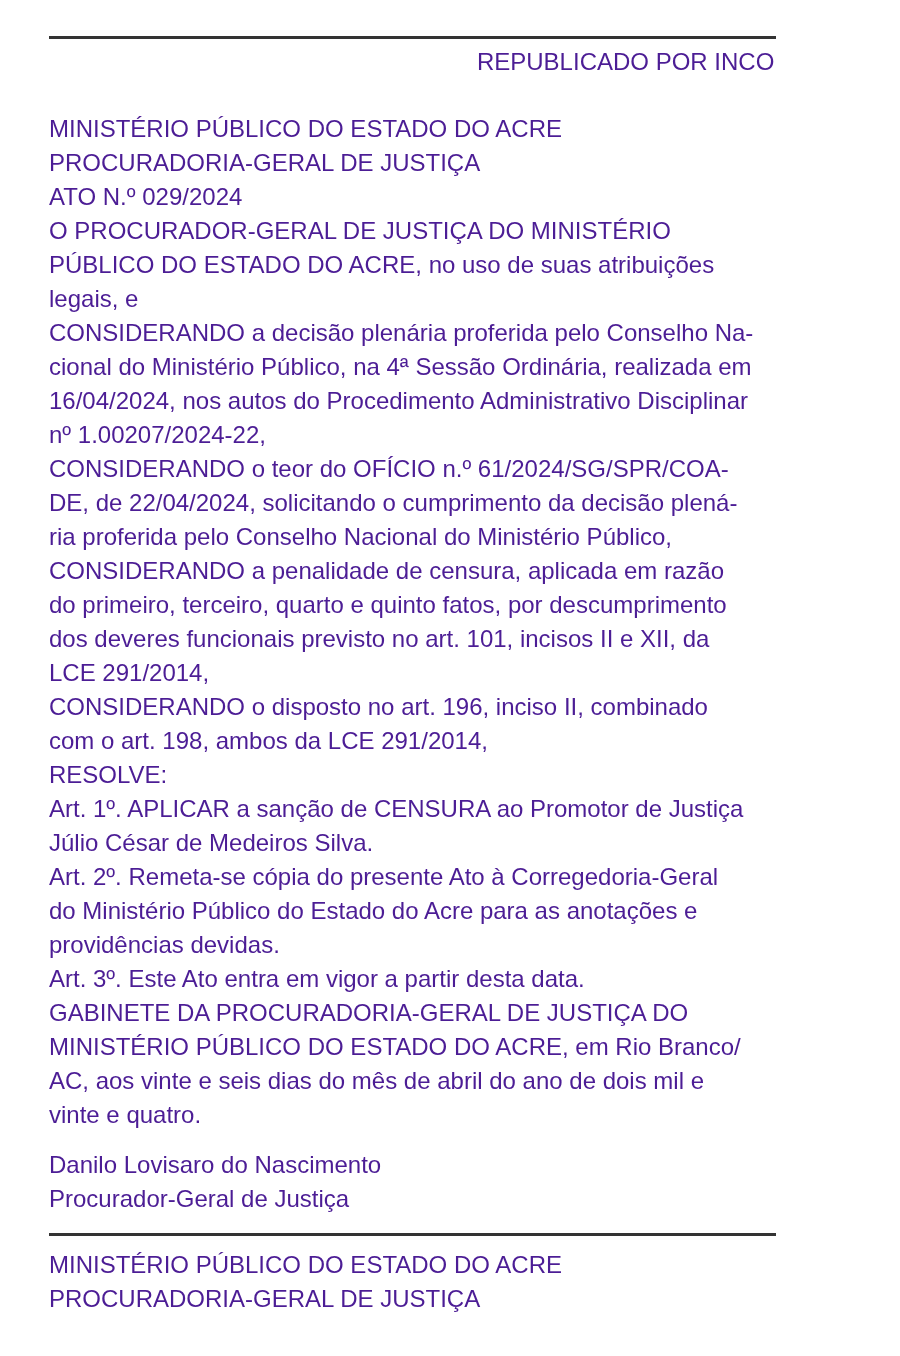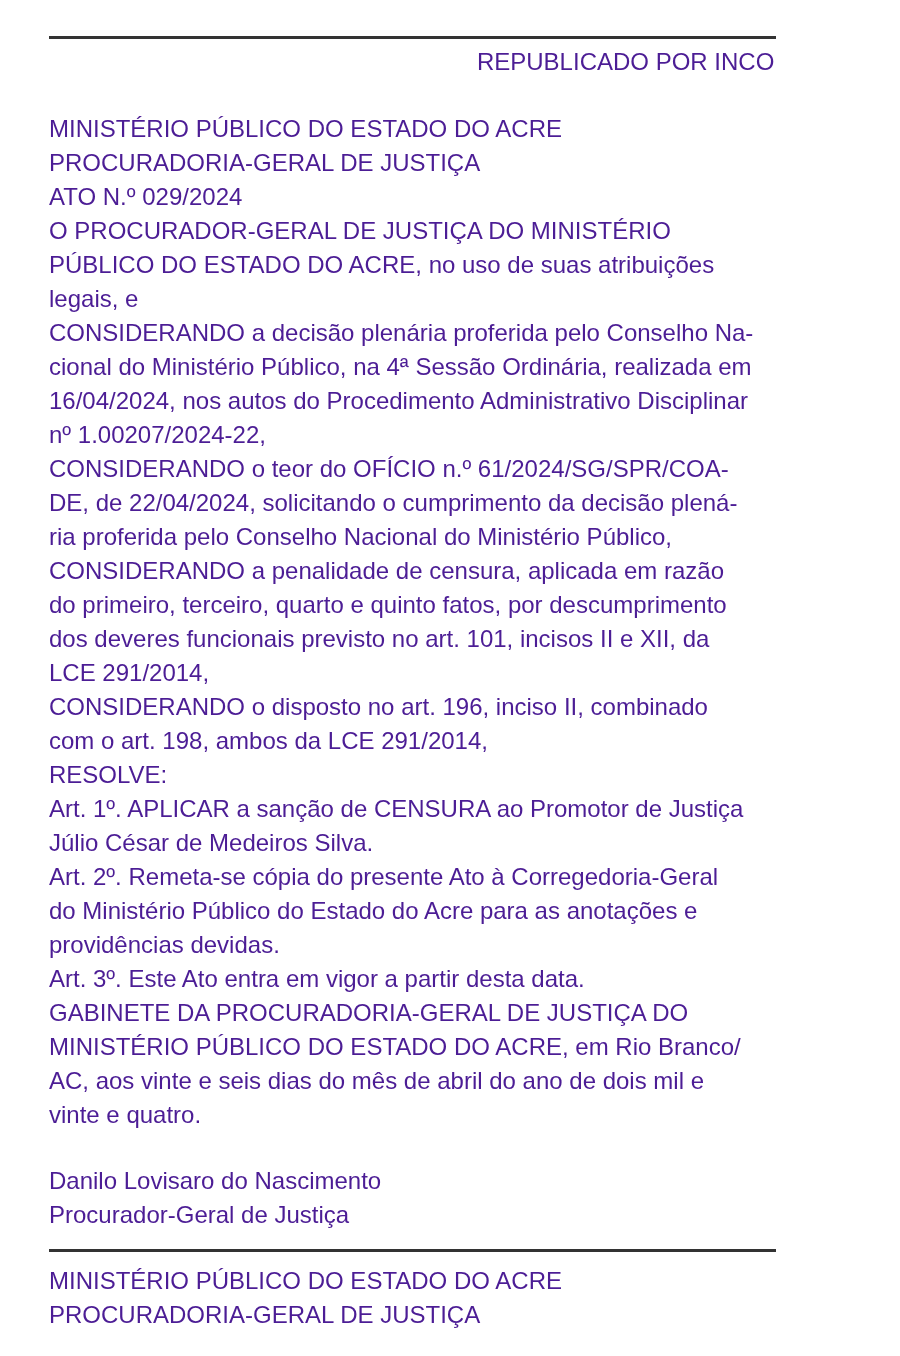--- a/index.html
+++ b/index.html
@@ -28,21 +28,21 @@
   .notice {
     margin-top: 6px;
     text-align: right;
     white-space: pre-line;
   }
   .body-text {
     margin-top: 33px;
     white-space: pre-line;
   }
   .signature {
-    margin-top: 32px;
+    margin-top: 16px;
     white-space: pre-line;
   }
   .footer-text {
     margin-top: 12px;
     white-space: pre-line;
   }
 </style>
 </head>
 <body>
 

